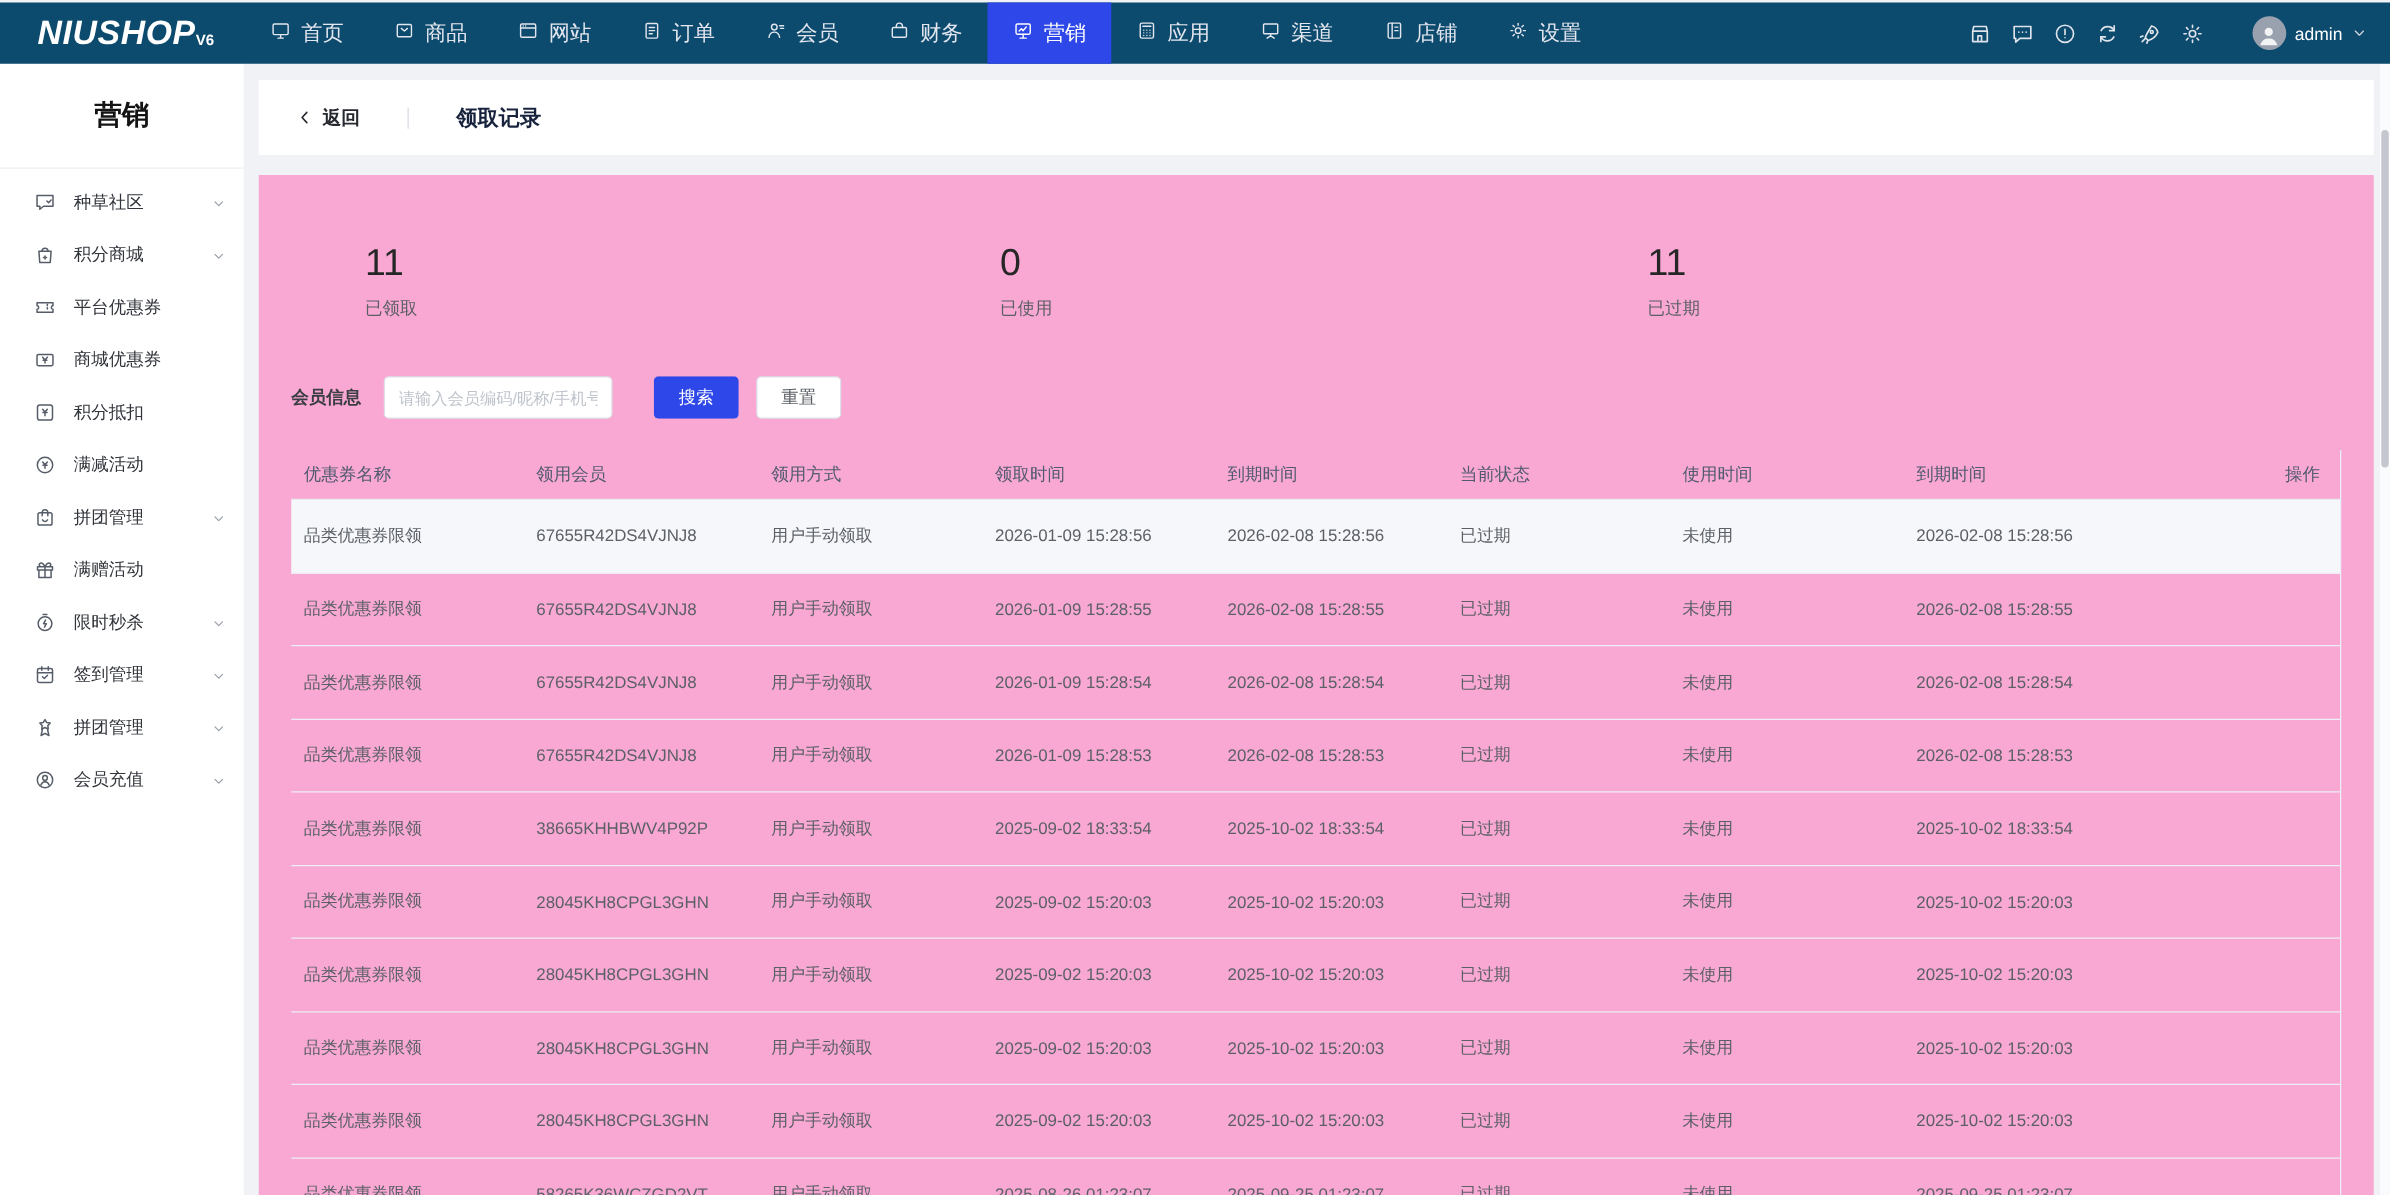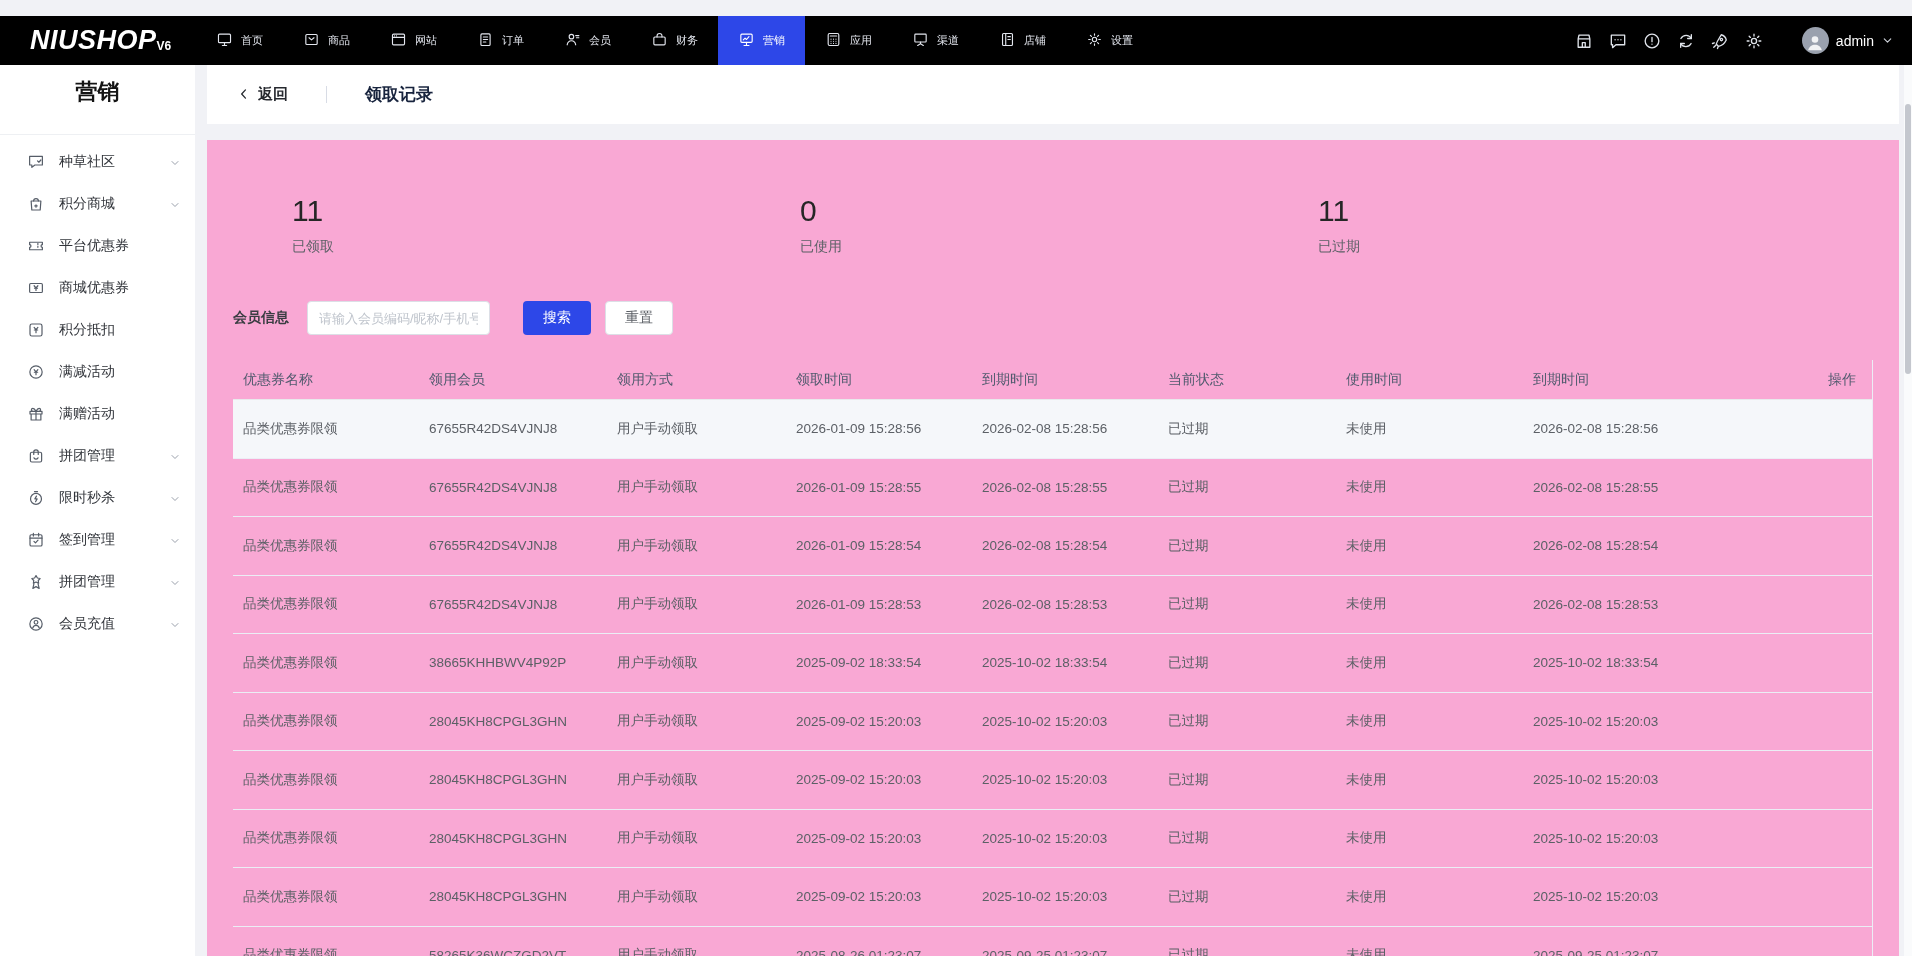--- a/index.html
+++ b/index.html
@@ -1,28 +1,28 @@
 <!DOCTYPE html>
 <html><head>
 <meta charset="utf-8">
 <style>
   * { margin:0; padding:0; box-sizing:border-box; }
   html,body { width:1912px; height:956px; overflow:hidden; }
   body { font-family:"Liberation Sans","DejaVu Sans",sans-serif; background:#f1f2f6; color:#303133; }
   .app { position:relative; width:1912px; height:956px; }
 
   
-  .topbar { position:absolute; left:0; top:16px; width:1912px; height:49px;
-            background:#000000; display:flex; align-items:stretch; z-index:10; }
+  .topbar { position:absolute; left:0; top:2px; width:1912px; height:49px;
+            background:#0c4a6e; display:flex; align-items:stretch; z-index:10; }
   .logo { width:196px; display:flex; align-items:center; padding-left:30px; color:#fff; cursor:pointer; }
   .logo .brand { font-size:27px; font-weight:800; letter-spacing:.5px; font-style:italic; }
   .logo .ver { font-size:12px; font-weight:700; margin:10px 0 0 0; }
   .topnav { display:flex; align-items:stretch; }
   .nav-item { display:flex; align-items:center; gap:8px; padding:16px 20px; color:#e3e6ee;
-              font-size:11px; cursor:pointer; }
+              font-size:17px; cursor:pointer; }
   .nav-item svg { width:17px; height:17px; }
   .nav-item.active { background:#2d47e8; color:#fff; }
   .topbar-right { margin-left:auto; display:flex; align-items:center; gap:32px; padding-right:18px; }
   .tb-icon { width:20px; height:20px; color:#dfe3ea; cursor:pointer; display:flex; }
   .tb-icon svg { width:20px; height:20px; }
   .user { display:flex; align-items:center; gap:7px; margin-left:6px; cursor:pointer; }
   .avatar { width:27px; height:27px; border-radius:50%; background:#9aa1ae; color:#f2f3f5;
             display:flex; align-items:center; justify-content:center; overflow:hidden; }
   .avatar svg { width:22px; height:22px; margin-top:3px; }
   .user-name { color:#fff; font-size:14px; }
@@ -290,36 +290,36 @@
             <svg viewBox="0 0 24 24" fill="none" stroke="currentColor" stroke-width="1.6" stroke-linecap="round" stroke-linejoin="round">
               <circle cx="12" cy="12" r="8.2"></circle>
               <path d="M9.5 8.8l2.5 3 2.5-3M12 11.8v3.7M9.8 12.3h4.4"></path>
             </svg>
           </span>
           <span class="mi-label">满减活动</span>
         </div>
         <div class="menu-item">
           <span class="mi-icon">
             <svg viewBox="0 0 24 24" fill="none" stroke="currentColor" stroke-width="1.6" stroke-linecap="round" stroke-linejoin="round">
-              <path d="M4 8.5h16V12H4zM5.5 12h13v8h-13zM12 8.5V20M12 8.5S10 4.5 7.8 4.5A1.9 1.9 0 005.9 6.4c0 1.3 1.1 2.1 2.6 2.1M12 8.5s2-4 4.2-4a1.9 1.9 0 011.9 1.9c0 1.3-1.1 2.1-2.6 2.1"></path>
-            </svg>
-          </span>
-          <span class="mi-label">满赠活动</span>
-        </div>
-        <div class="menu-item">
-          <span class="mi-icon">
-            <svg viewBox="0 0 24 24" fill="none" stroke="currentColor" stroke-width="1.6" stroke-linecap="round" stroke-linejoin="round">
               <rect x="4.5" y="7" width="15" height="13" rx="2"></rect>
               <path d="M9 10V6.8a3 3 0 016 0V10M9.3 14.5c.7 1.1 1.6 1.7 2.7 1.7s2-.6 2.7-1.7"></path>
             </svg>
           </span>
           <span class="mi-label">拼团管理</span>
           <span class="mi-arrow"><svg viewBox="0 0 24 24" fill="none" stroke="currentColor" stroke-width="2" stroke-linecap="round" stroke-linejoin="round">
               <path d="M6 9l6 6 6-6"></path>
             </svg></span>
+        </div>
+        <div class="menu-item">
+          <span class="mi-icon">
+            <svg viewBox="0 0 24 24" fill="none" stroke="currentColor" stroke-width="1.6" stroke-linecap="round" stroke-linejoin="round">
+              <path d="M4 8.5h16V12H4zM5.5 12h13v8h-13zM12 8.5V20M12 8.5S10 4.5 7.8 4.5A1.9 1.9 0 005.9 6.4c0 1.3 1.1 2.1 2.6 2.1M12 8.5s2-4 4.2-4a1.9 1.9 0 011.9 1.9c0 1.3-1.1 2.1-2.6 2.1"></path>
+            </svg>
+          </span>
+          <span class="mi-label">满赠活动</span>
         </div>
         <div class="menu-item">
           <span class="mi-icon">
             <svg viewBox="0 0 24 24" fill="none" stroke="currentColor" stroke-width="1.6" stroke-linecap="round" stroke-linejoin="round">
               <circle cx="12" cy="13.2" r="7.3"></circle>
               <path d="M10 3.5h4M12.6 9.5l-2.1 3.7h3l-2.1 3.7"></path>
             </svg>
           </span>
           <span class="mi-label">限时秒杀</span>
           <span class="mi-arrow"><svg viewBox="0 0 24 24" fill="none" stroke="currentColor" stroke-width="2" stroke-linecap="round" stroke-linejoin="round">

